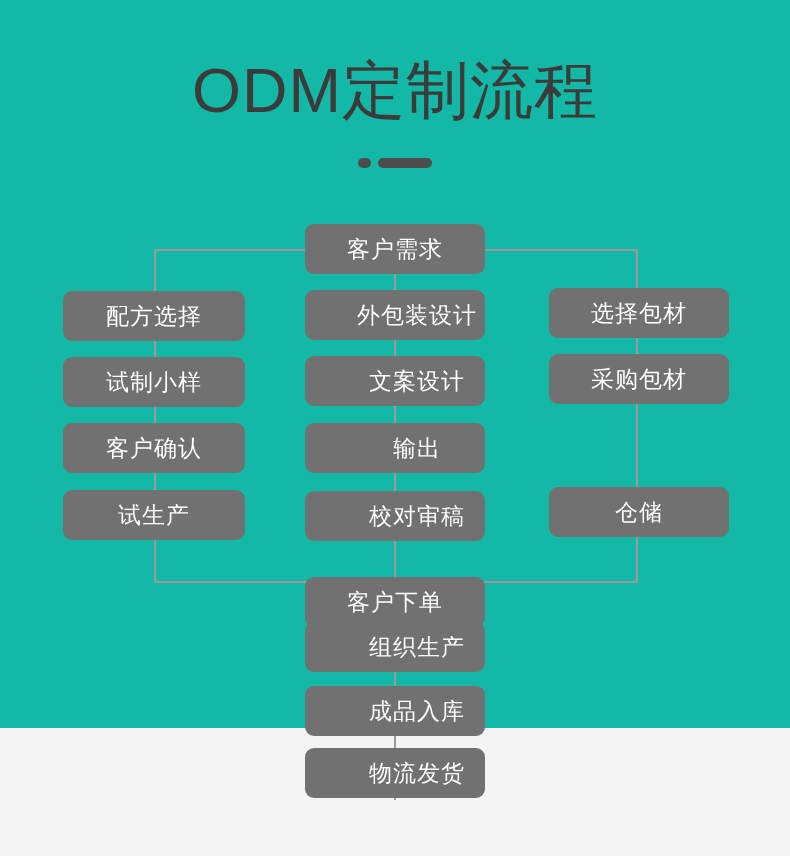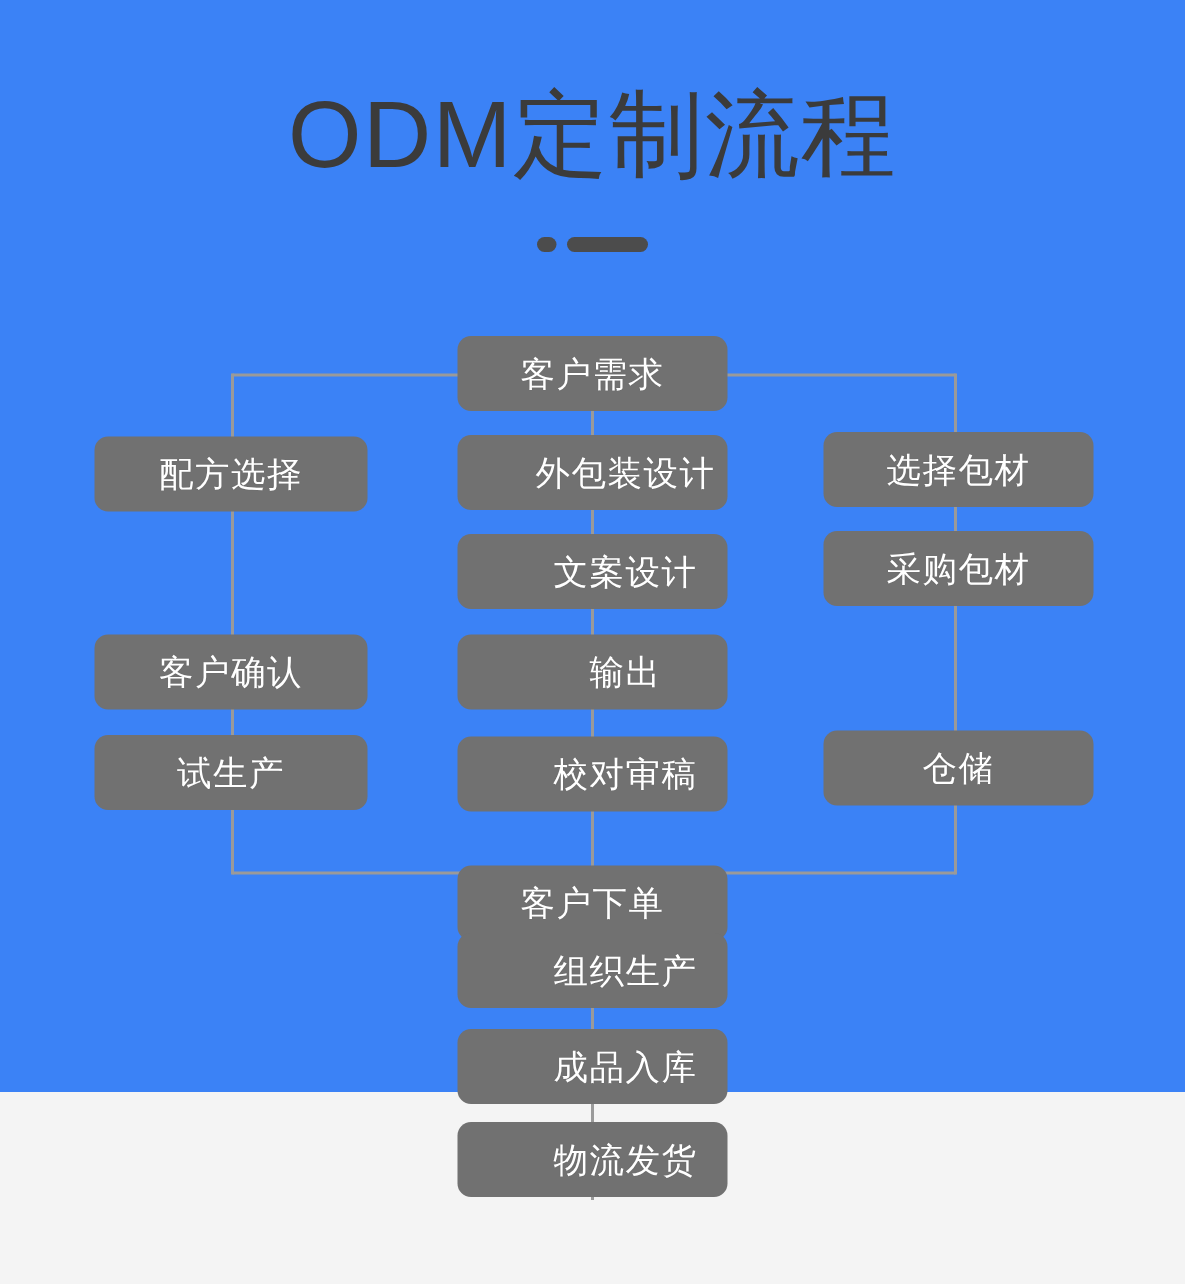--- a/index.html
+++ b/index.html
@@ -10,21 +10,21 @@
     width: 790px;
     height: 856px;
     background: #f4f4f4;
     font-family: "Liberation Sans", "DejaVu Sans", sans-serif;
     overflow: hidden;
   }
   .page {
     position: relative;
     width: 790px;
     height: 728px;
-    background: #3b82f6;
+    background: #14b8a6;
   }
 
   
   .title {
     position: absolute;
     left: 0;
     top: 52px;
     width: 790px;
     text-align: center;
     font-size: 63px;
@@ -122,20 +122,23 @@
 
     <div class="conn v-line" style="left:636px; top:274px; height:290px;"></div>
 
     <div class="node node-top" style="top:224px;">
       <span>客户需求</span>
     </div>
 
     <div class="node col-left" style="top:291px;">
       <span>配方选择</span>
     </div>
+    <div class="node col-left" style="top:357px;">
+      <span>试制小样</span>
+    </div>
     <div class="node col-left" style="top:423px;">
       <span>客户确认</span>
     </div>
     <div class="node col-left" style="top:490px;">
       <span>试生产</span>
     </div>
 
     <div class="node col-mid" style="top:290px;">
       <span>外包装设计</span>
     </div>

